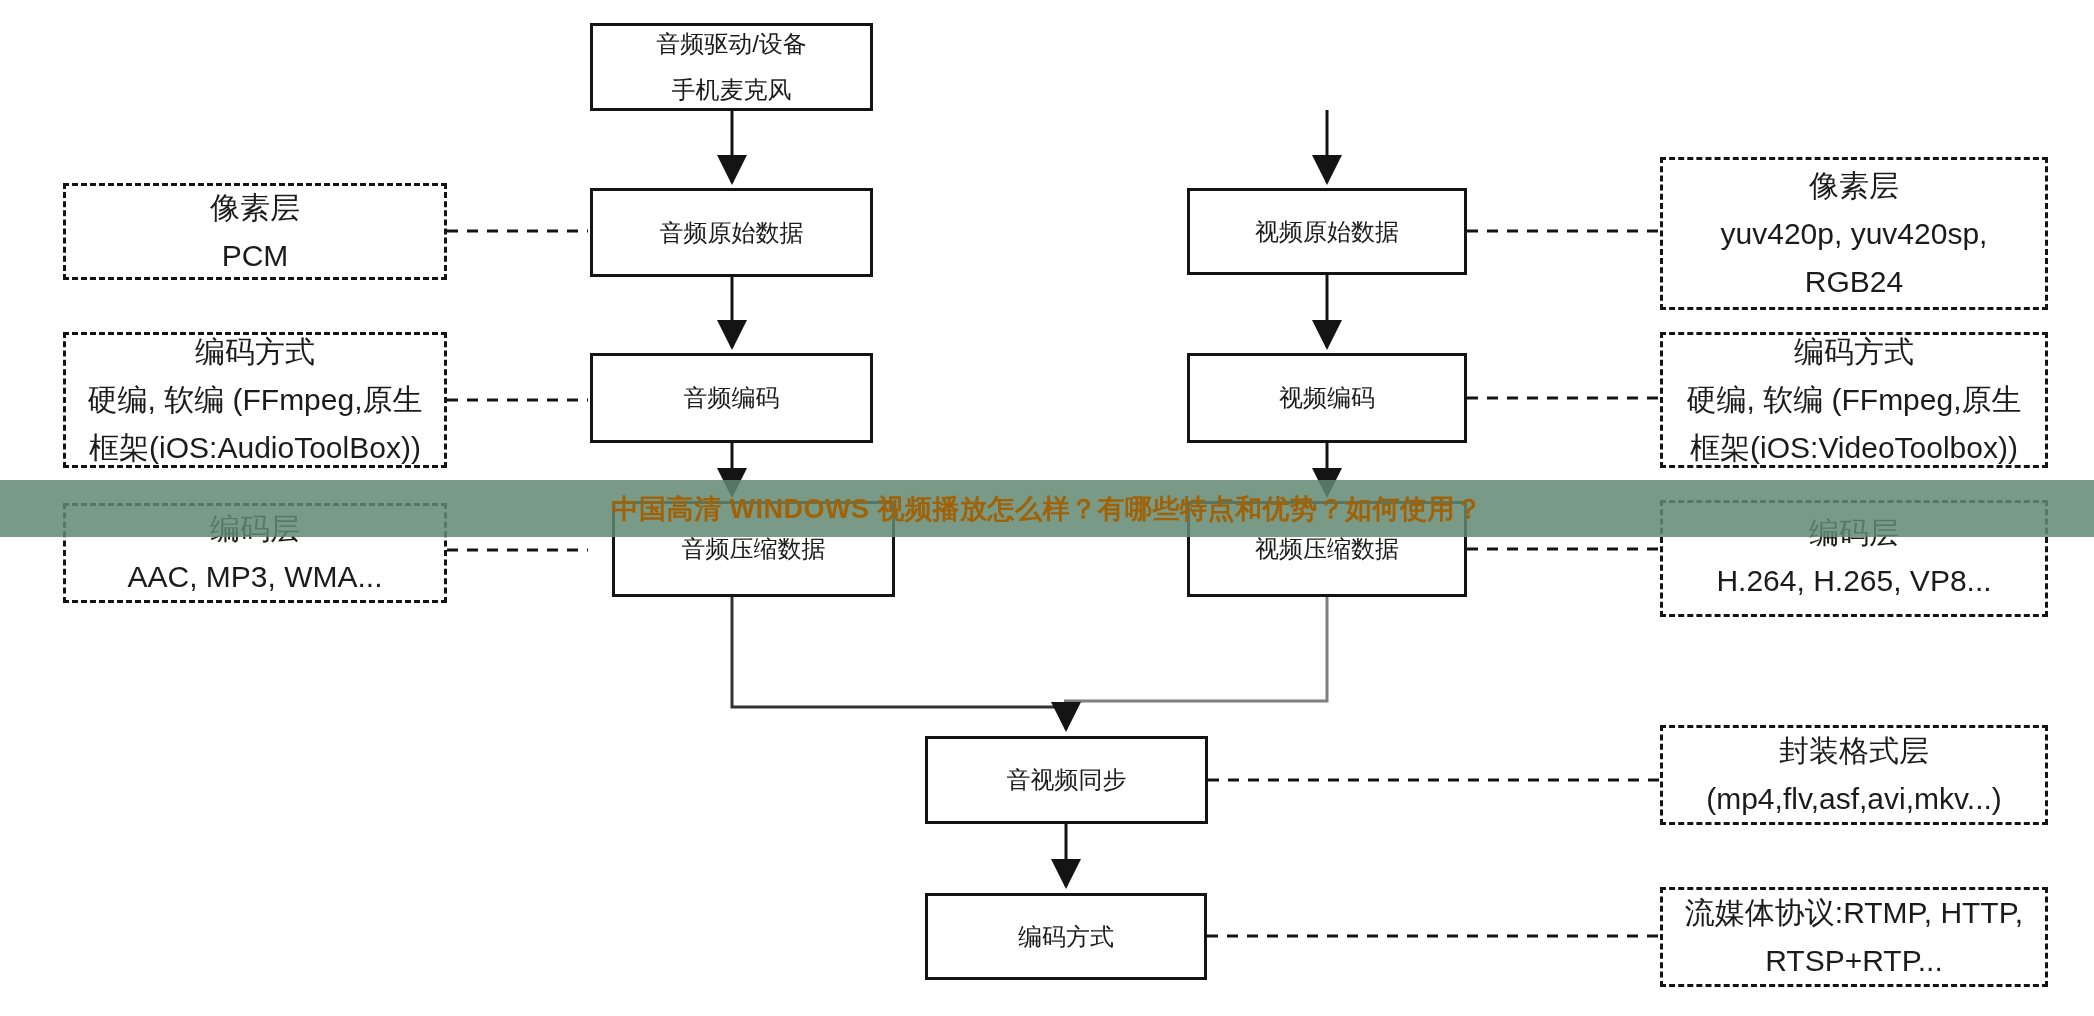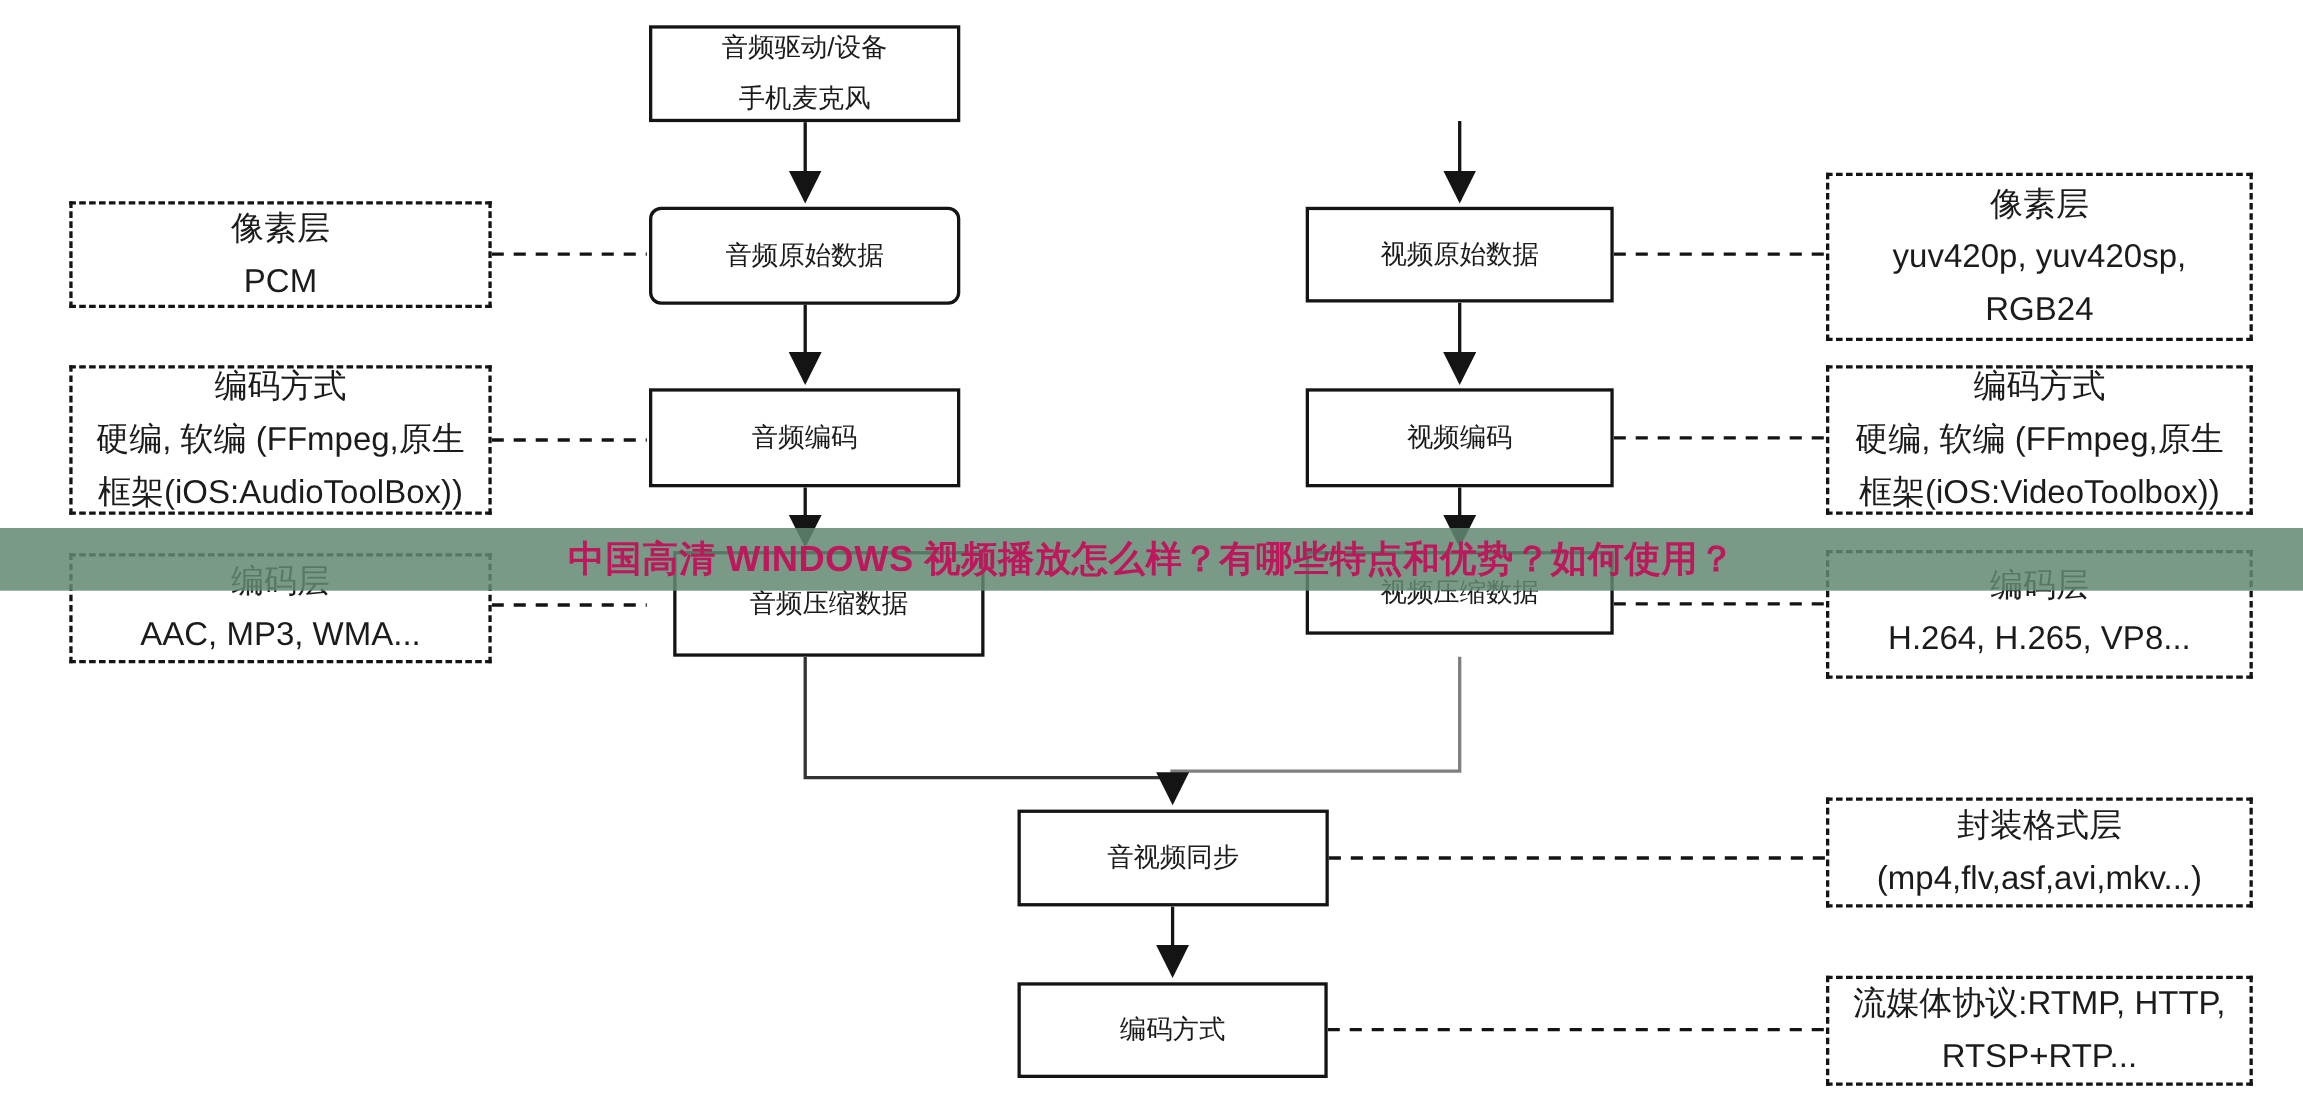--- a/index.html
+++ b/index.html
@@ -28,27 +28,27 @@
     white-space:nowrap;
     color:#1b1b1b;
   }
   .solid{border:3px solid #141414;}
   .dashed{border:3px dashed #141414;}
   .dashed .ln{font-size:30px;line-height:48px;}
   .align-top{justify-content:flex-start;padding-top:6px;}
 
   
   #n-audio-device{left:590px;top:23px;width:283px;height:88px;}
-  #n-audio-raw{left:590px;top:188px;width:283px;height:89px;border-radius:11px;}
+  #n-audio-raw{left:590px;top:188px;width:283px;height:89px;}
   #n-audio-encode{left:590px;top:353px;width:283px;height:90px;}
   #n-audio-compressed{left:612px;top:501px;width:283px;height:96px;}
   #n-video-device{left:1187px;top:23px;width:280px;height:87px;}
   #n-video-raw{left:1187px;top:188px;width:280px;height:87px;}
   #n-video-encode{left:1187px;top:353px;width:280px;height:90px;}
-  #n-video-compressed{left:1187px;top:501px;width:280px;height:76px;}
+  #n-video-compressed{left:1187px;top:501px;width:280px;height:96px;}
   #n-av-sync{left:925px;top:736px;width:283px;height:88px;}
   #n-upload{left:925px;top:893px;width:282px;height:87px;}
 
   
   #n-audio-sample{left:63px;top:183px;width:384px;height:97px;}
   #n-audio-method{left:63px;top:332px;width:384px;height:136px;}
   #n-audio-layer{left:63px;top:503px;width:384px;height:100px;}
   #n-video-pixel{left:1660px;top:157px;width:388px;height:153px;}
   #n-video-method{left:1660px;top:332px;width:388px;height:136px;}
   #n-video-layer{left:1660px;top:500px;width:388px;height:117px;}
@@ -56,22 +56,22 @@
   #n-protocol{left:1660px;top:887px;width:388px;height:100px;}
 
   
   #banner{
     position:absolute;left:0;top:480px;width:2094px;height:57px;
     background:rgba(97,136,114,0.85);
     z-index:4;
     display:flex;align-items:center;justify-content:center;
   }
   #banner .title{
-    color:#be185d;
-    font-size:33px;
+    color:#a16207;
+    font-size:27px;
     font-weight:bold;
     letter-spacing:0.5px;
     white-space:nowrap;
   }
 </style>
 </head>
 <body>
 
 <div id="stage">
 

